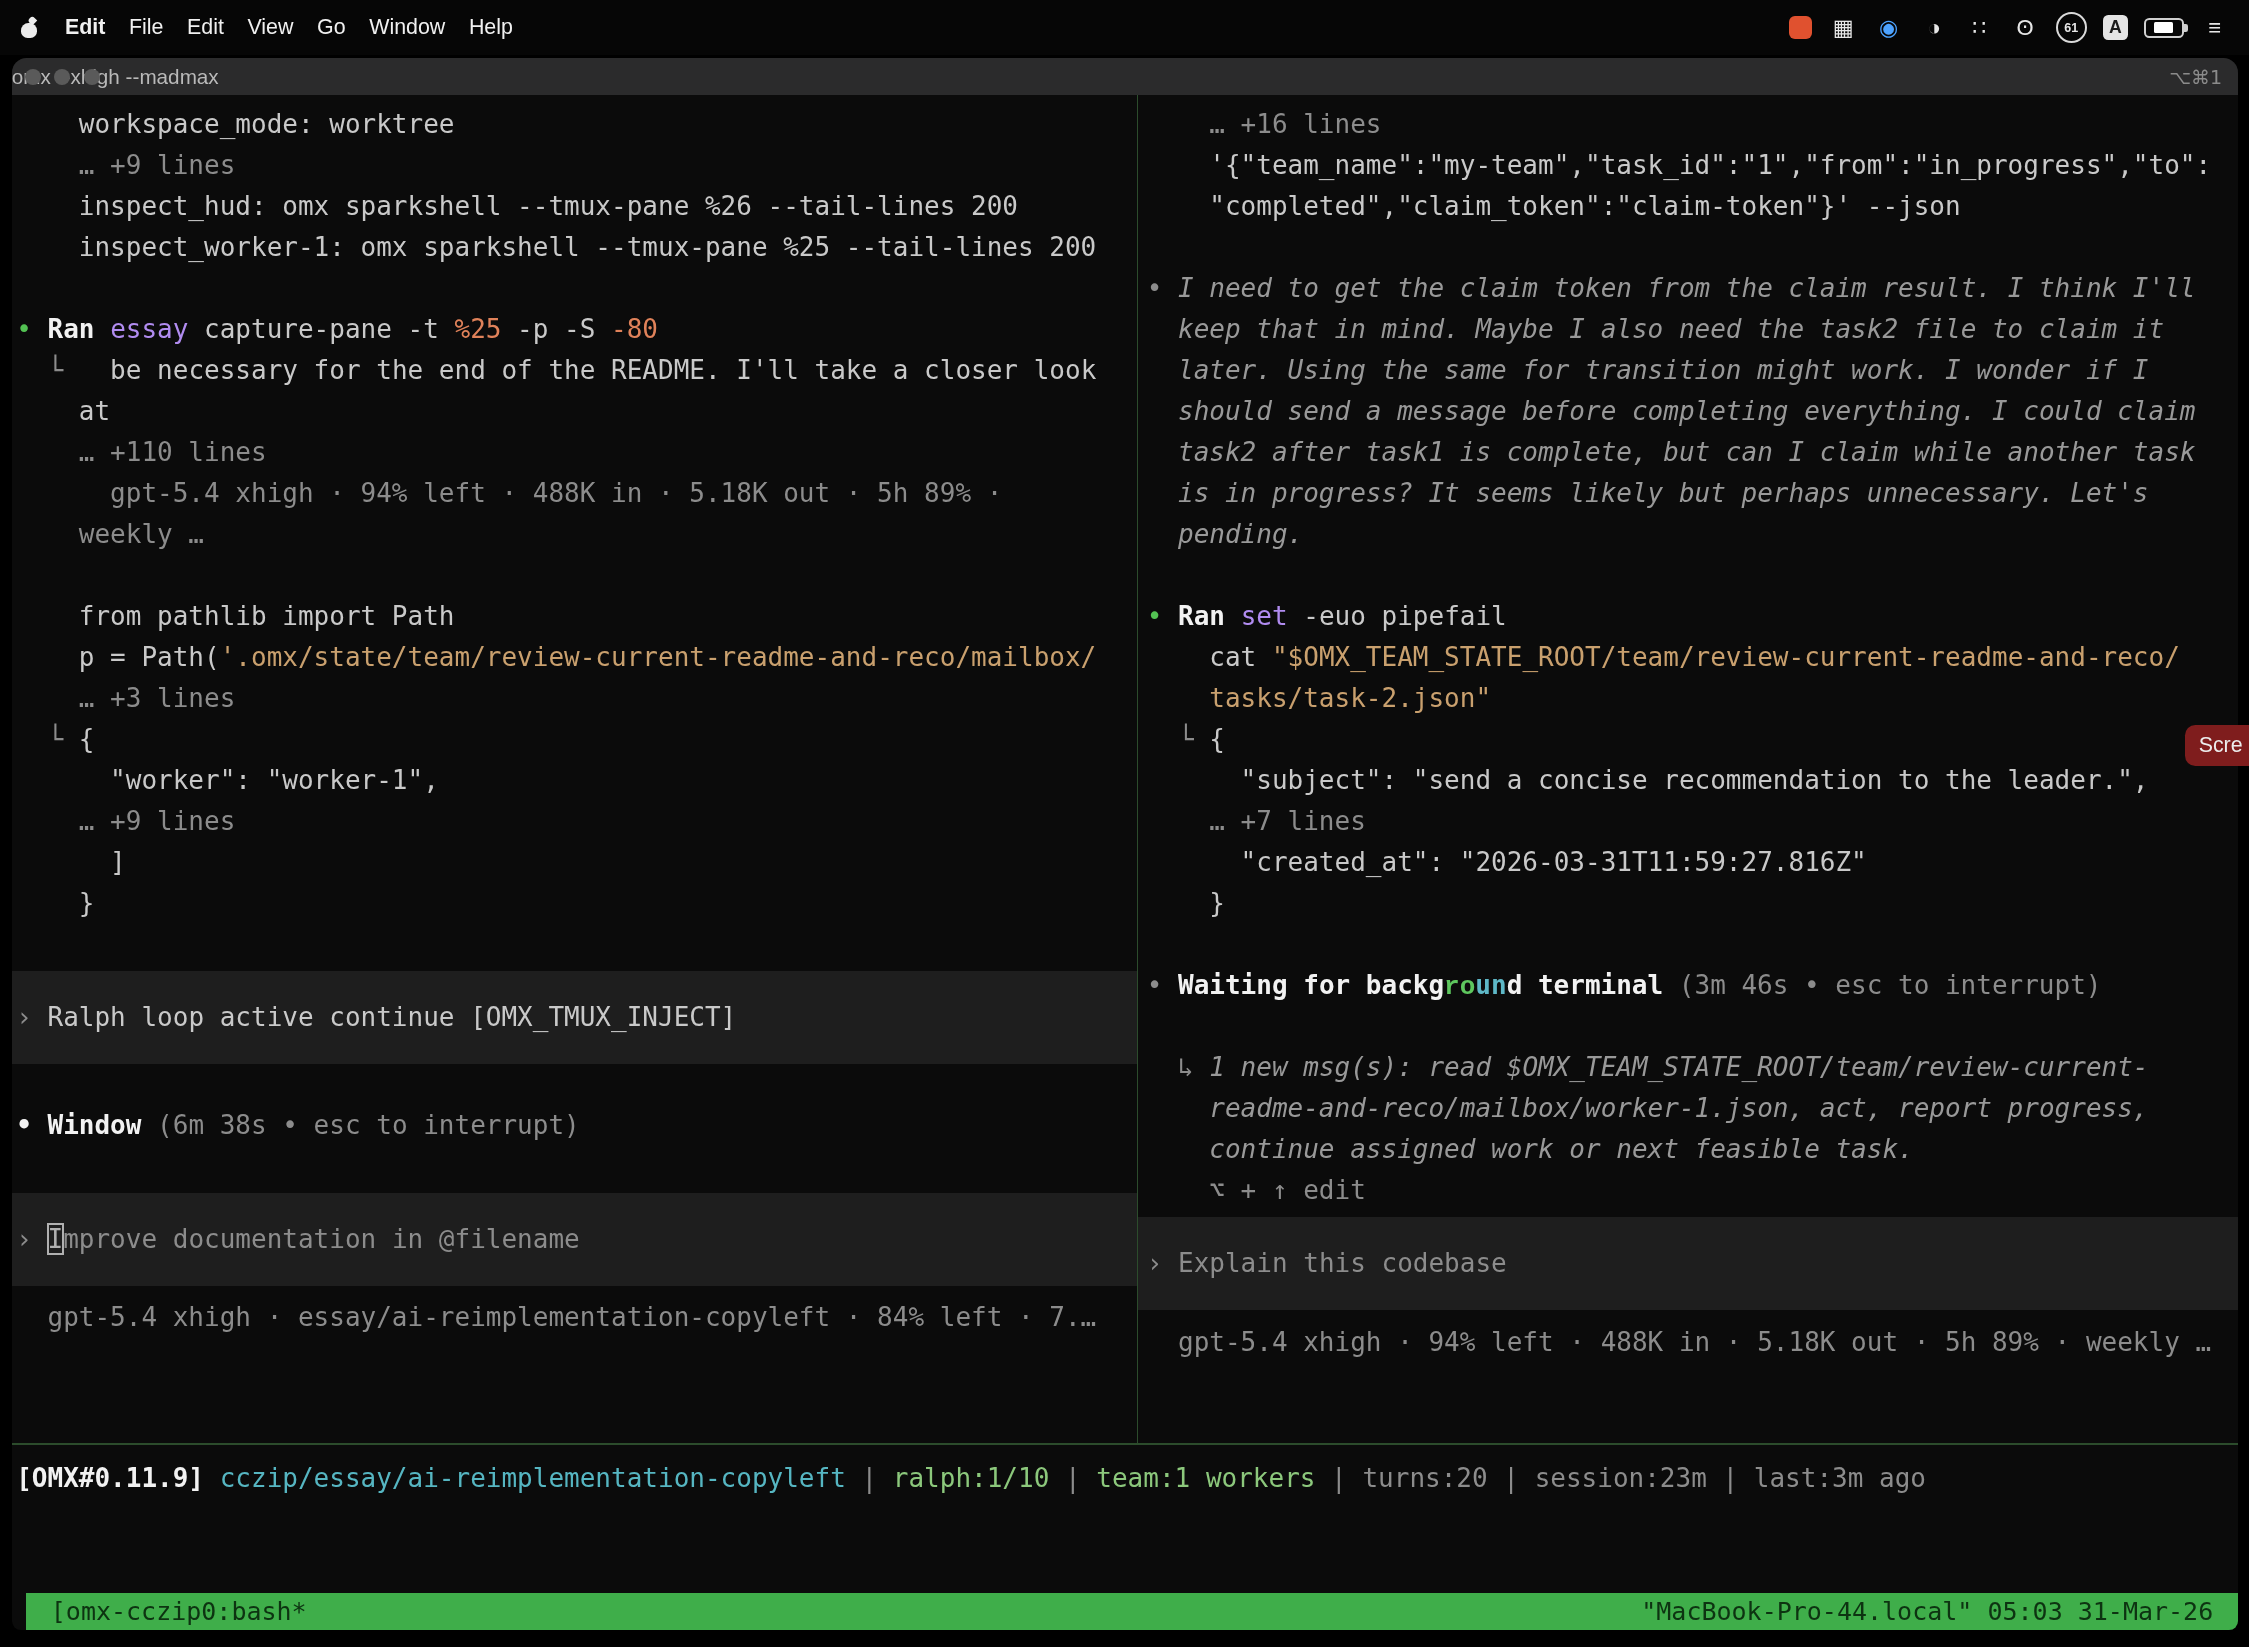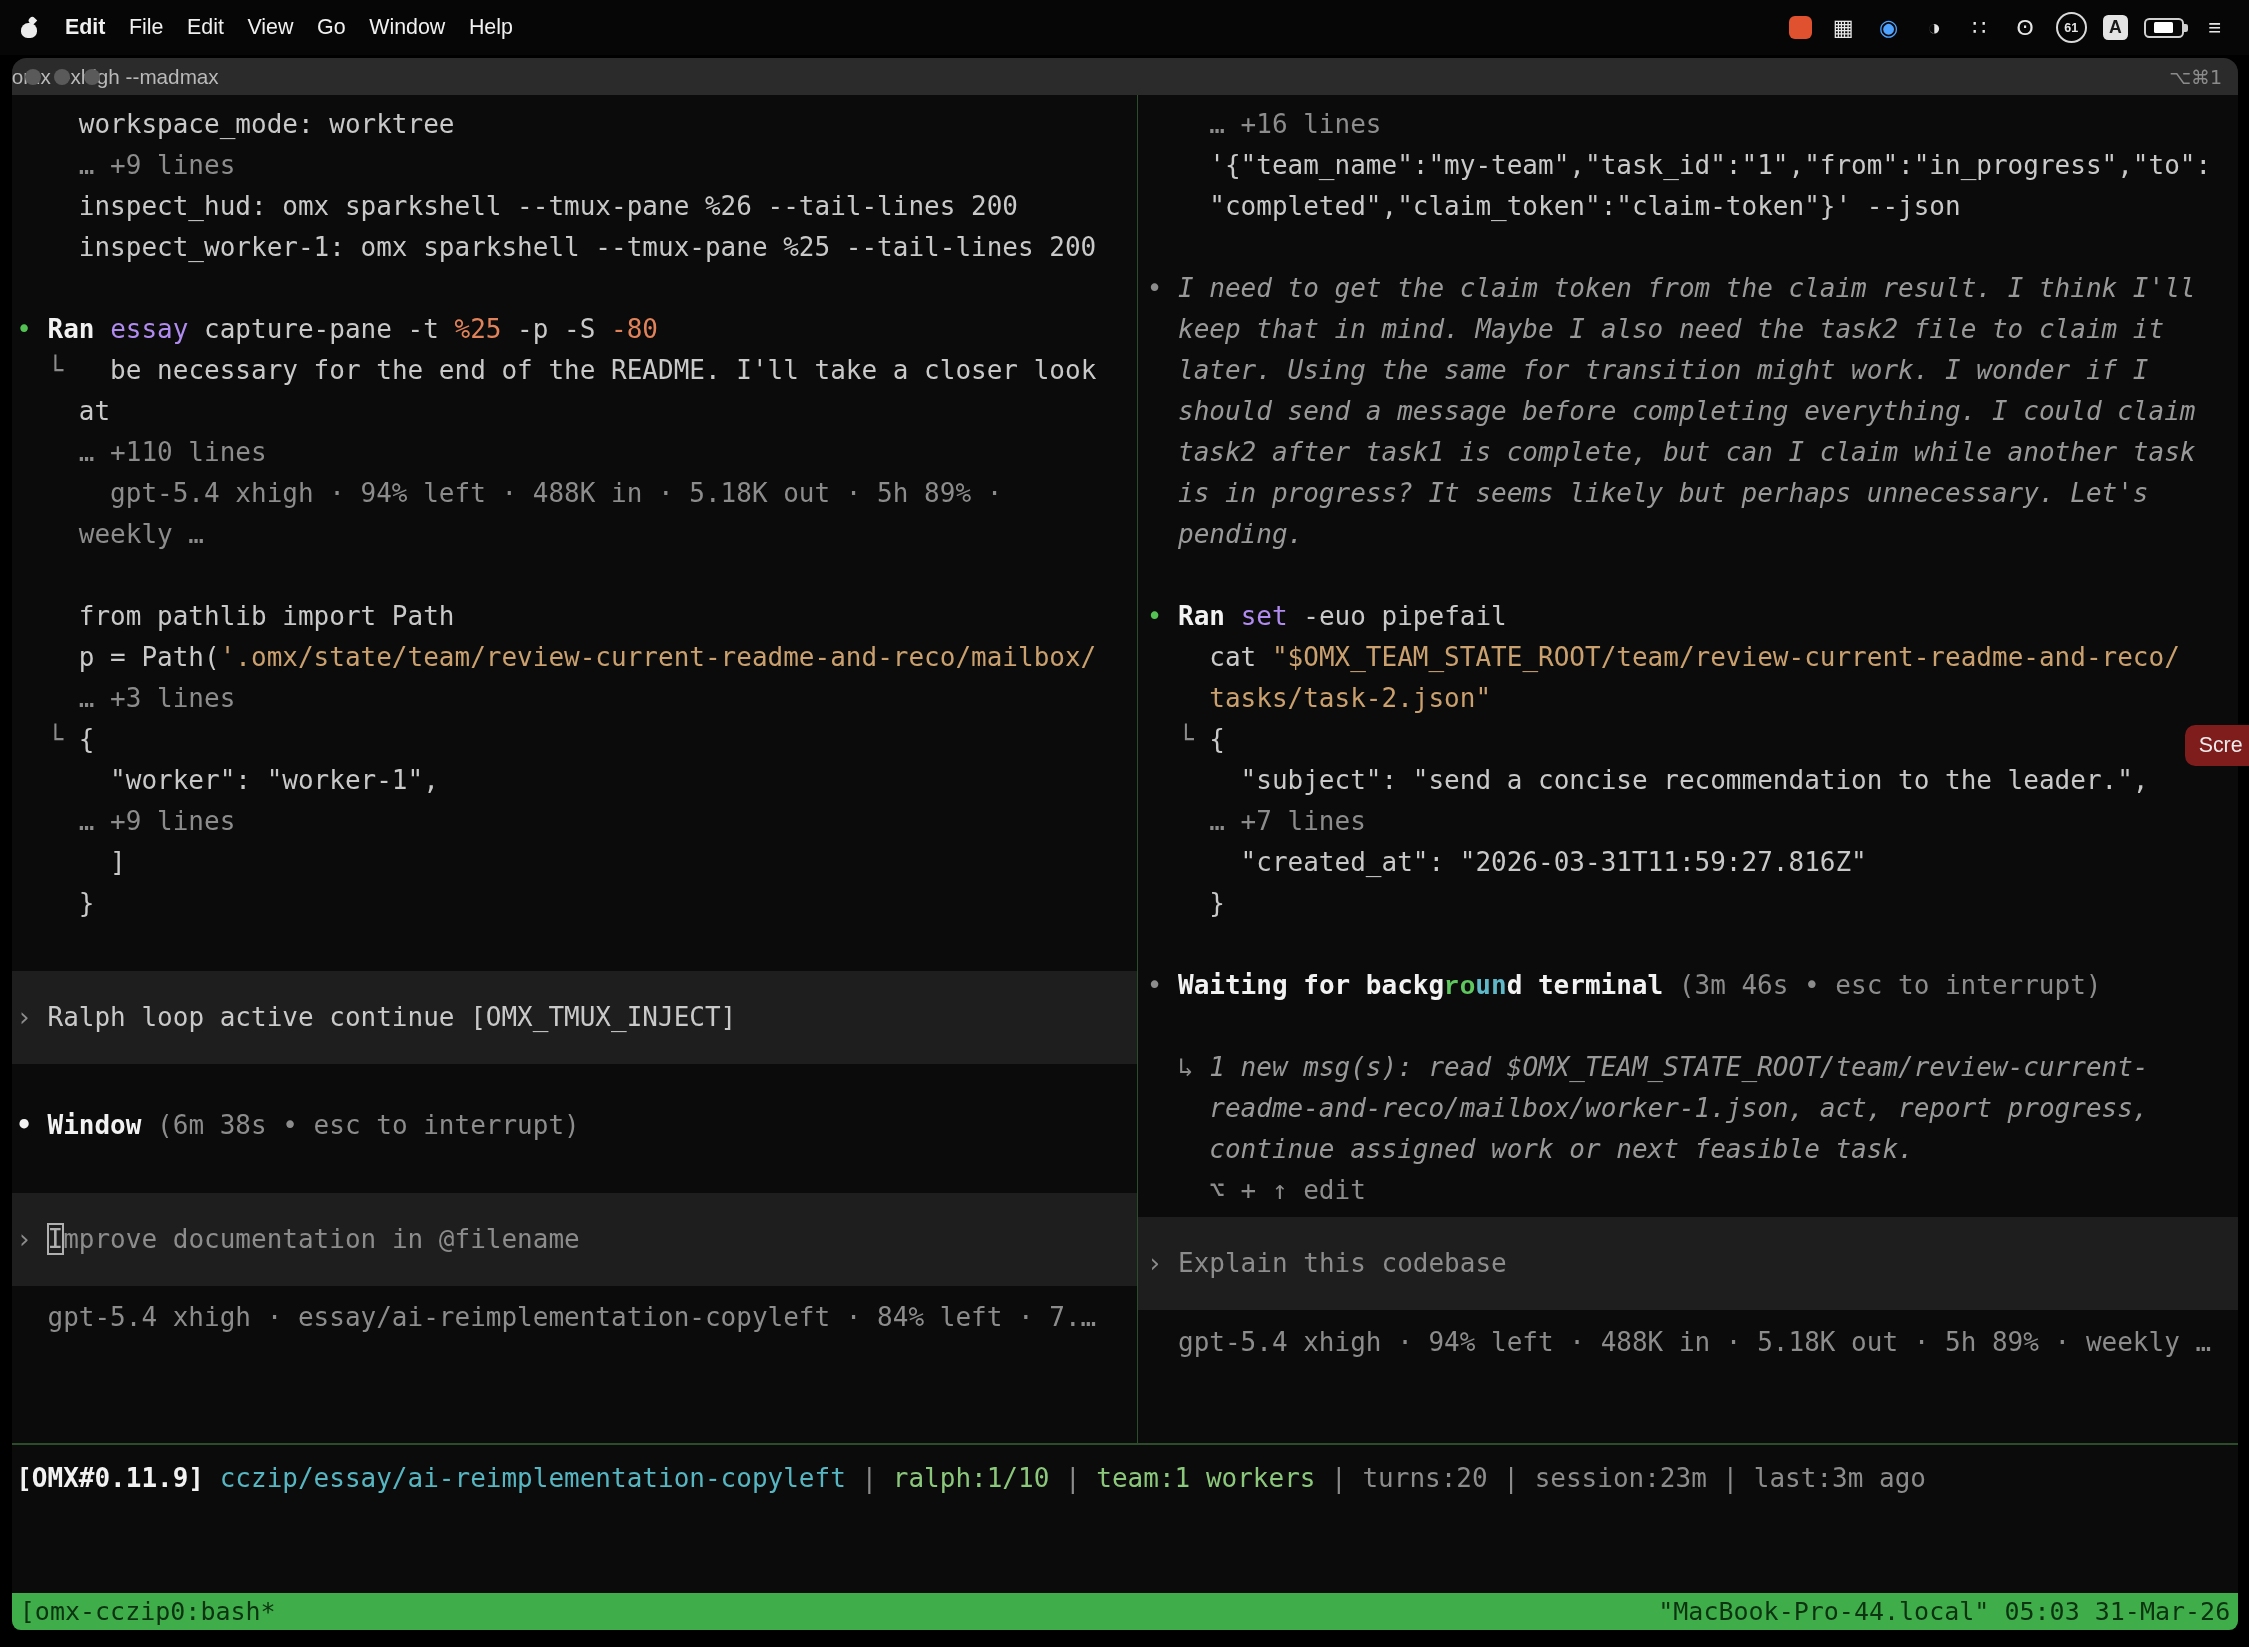--- a/index.html
+++ b/index.html
@@ -65,22 +65,22 @@
   .t-it  { color:#999999; font-style:italic; }
   .t-shg { color:#5ec75e; font-weight:bold;font-family:Liberation Mono, monospace; }
   .t-shc { color:#5eb8c7; font-weight:bold; }
   .t-cur { color:#b0b0b0; outline:2.2px solid #b0b0b0; outline-offset:-1.5px; }
   .t-cyan{ color:#56b6c2; }
   .t-grn { color:#8cc87c; }
 
   .statusline { position:absolute; left:0; right:0; top:1349px; padding:19px var(--p,4.4px) 0 4.4px;
     font-size:26px; white-space:pre; }
 
-  .tmuxbar { position:absolute; left:0; right:0; bottom:0; height:37px; background:#3fae4a;
-    color:#0d3311; font-size:25px; display:flex; align-items:center; padding:0 8px; white-space:pre; }
+  .tmuxbar { position:absolute; left:14px; right:0; bottom:0; height:37px; background:#3fae4a;
+    color:#0d3311; font-size:25px; display:flex; align-items:center; padding:0 25px; white-space:pre; }
   .tmux-right { margin-left:auto; }
 
   .screen-overlay { position:absolute; right:0; top:725px; height:41px; background:#7f1d1d;
     border-radius:10.3px 0 0 10.3px; color:#ececec;
     font-family:"Liberation Sans","DejaVu Sans",sans-serif; font-size:21.4px;
     display:flex; align-items:center; padding:0 7.4px 0 13.3px; z-index:5; }
 </style>
 </head>
 <body>
 

